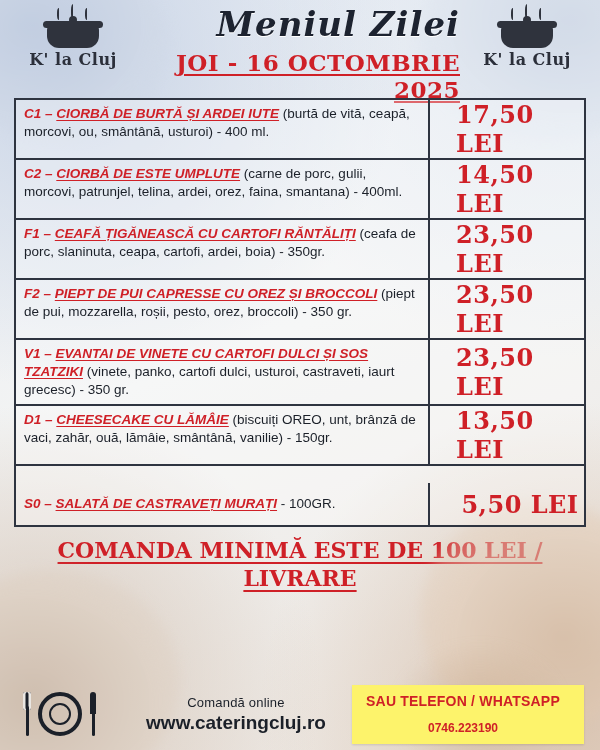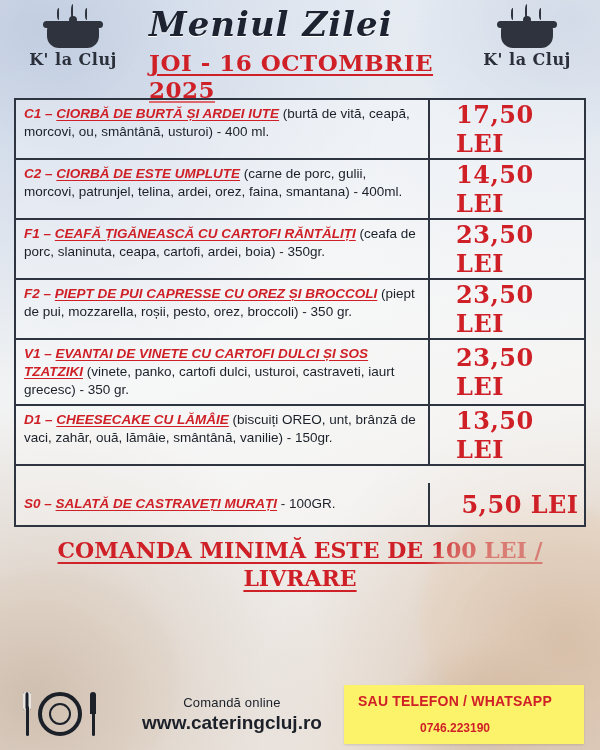--- a/index.html
+++ b/index.html
@@ -108,21 +108,21 @@
     font-weight: bold;
     letter-spacing: .5px;
     margin-top: 2px;
     white-space: nowrap;
   }
   .title-wrap {
     position: absolute;
     left: 149px;
     right: 140px;
     top: 6px;
-    text-align: left;
+    text-align: right;
   }
   .menu-title {
     font-family: "DejaVu Serif", serif;
     font-style: italic;
     font-size: 34px;
     font-weight: bold;
     color: #1d2330;
     letter-spacing: 1px;
     line-height: 1.1;
     text-shadow: 0 1px 0 #fff;
@@ -281,21 +281,21 @@
   }
   .order-online .site {
     font-size: 19px;
     font-weight: bold;
     margin-top: 2px;
   }
   .phone-box {
     flex: 0 0 210px;
     margin-right: 16px;
     background: #fdf36b;
-    padding: 8px 24px 9px 6px;
+    padding: 8px 16px 9px 6px;
     text-align: center;
     color: #cf2027;
     box-shadow: 0 1px 2px rgba(0,0,0,.12);
   }
   .phone-box .t1 {
     font-size: 14px;
     font-weight: bold;
     letter-spacing: .2px;
   }
   .phone-box .t2 {

